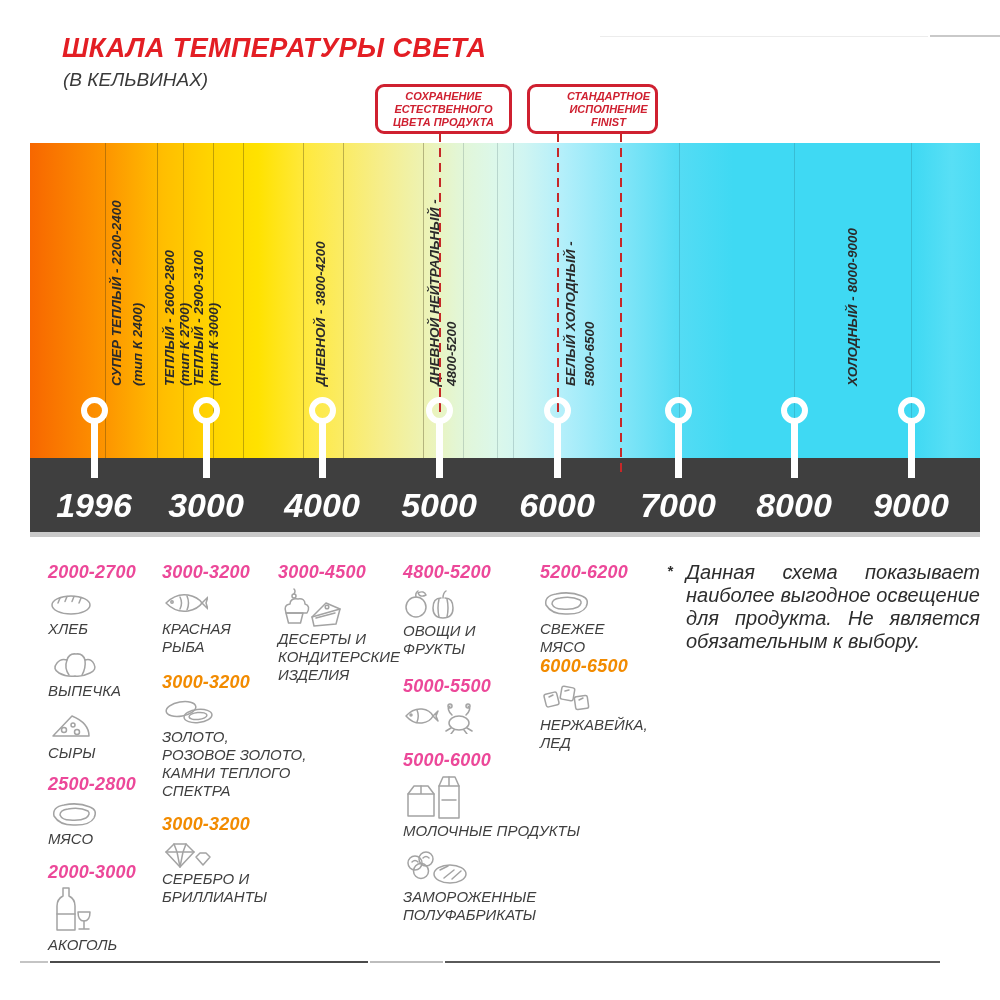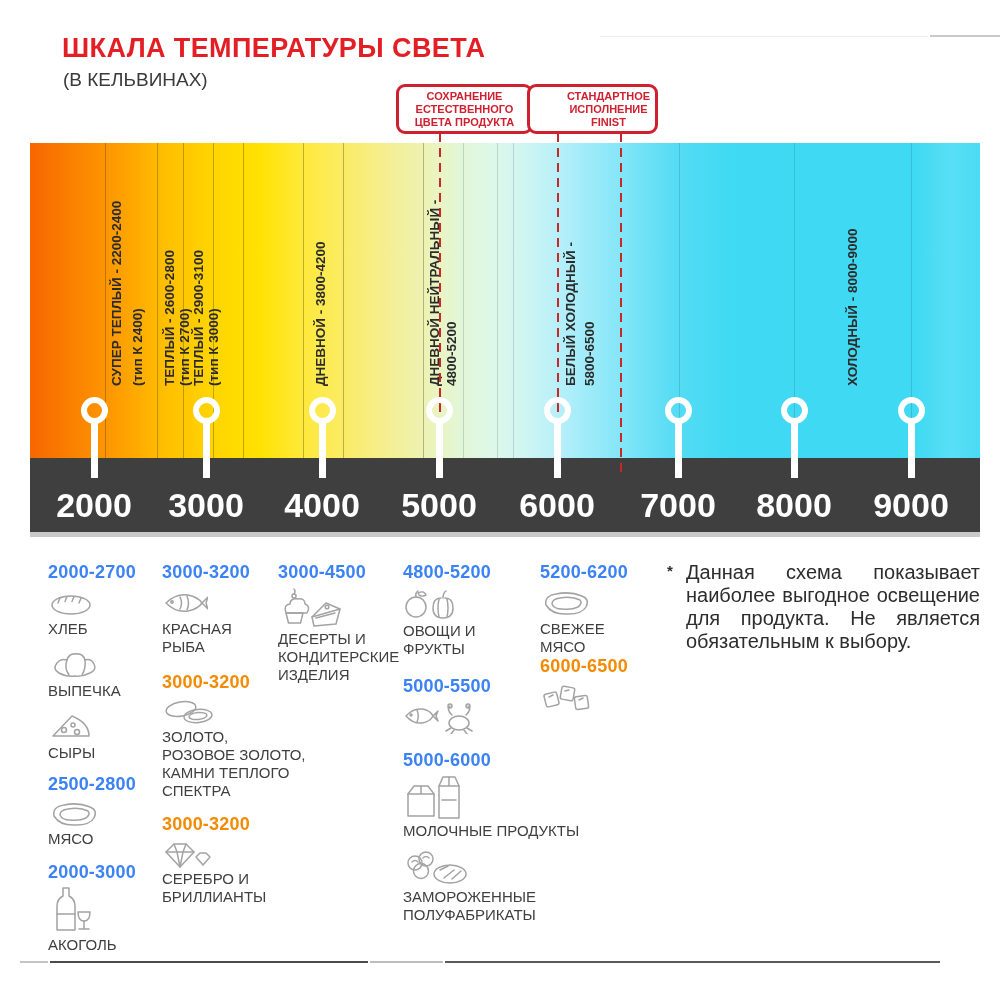--- a/index.html
+++ b/index.html
@@ -1,28 +1,28 @@
 <!DOCTYPE html>
 <html><head>
 <meta charset="utf-8">
 <style>
   html,body{margin:0;padding:0;background:#ffffff;}
   .page{position:relative;width:1000px;height:1000px;background:#ffffff;overflow:hidden;
-        font-family:"Liberation Sans","DejaVu Sans",sans-serif;}
+        font-family:"Liberation Sans","DejaVu Sans",sans-serif;font-style:italic;}
 
   .title{position:absolute;left:62px;top:33px;font-size:27px;font-weight:bold;color:#e31e24;letter-spacing:.4px;}
   .subtitle{position:absolute;left:63px;top:69px;font-size:19px;color:#3a3a3a;}
 
   .artifact{position:absolute;}
 
   .callout{position:absolute;border:3px solid #cf2030;border-radius:9px;background:#fff;color:#cf2030;
            font-weight:bold;font-size:11px;line-height:13px;text-align:center;display:flex;flex-direction:column;
            justify-content:center;padding:4px 2px;box-sizing:border-box;z-index:6;}
   .callout span{display:block;}
-  .co1{left:396px;top:84px;width:137px;height:50px;}
+  .co1{left:375px;top:84px;width:137px;height:50px;}
   .co2{left:527px;top:84px;width:131px;height:50px;padding-left:34px;}
 
   .gradient{position:absolute;left:30px;top:143px;width:950px;height:315px;z-index:1;
     background:linear-gradient(90deg,
       #f76700 0%, #fd9500 8%, #ffbe00 14%, #ffd400 19%, #ffe200 24%, #ffe93e 29%,
       #f6ee8c 37%, #ecf3b8 42%, #e3f6d5 45%, #dcf8ea 49%, #d0f5f2 52%, #b4effa 56%,
       #85e6f8 62%, #55dcf4 68%, #3fd9f3 74%, #3fd9f3 93%, #58dff5 97%, #4adbf4 100%);}
   .vline{position:absolute;top:143px;height:315px;width:1px;background:rgba(60,50,15,.32);z-index:2;}
   .vline.faint{background:rgba(30,60,70,.18);}
 
@@ -43,21 +43,21 @@
   .darkbar{position:absolute;left:30px;top:458px;width:950px;height:74px;background:#3f3f3f;z-index:2;}
   .lightstrip{position:absolute;left:30px;top:532px;width:950px;height:5px;background:#c9c9c9;z-index:2;}
 
   .pin-ring{position:absolute;top:397px;width:15px;height:15px;border:6px solid #ffffff;border-radius:50%;z-index:4;}
   .pin-stem{position:absolute;top:422px;width:7px;height:56px;background:#ffffff;z-index:4;}
 
   .tick{position:absolute;top:486px;width:120px;text-align:center;color:#ffffff;font-size:34px;
         font-weight:bold;z-index:3;line-height:38px;}
 
   .pcol{position:absolute;top:562px;z-index:1;}
-  .range{font-size:18px;font-weight:bold;color:#3b82f6;line-height:20px;letter-spacing:.2px;}
+  .range{font-size:18px;font-weight:bold;color:#ec4899;line-height:20px;letter-spacing:.2px;}
   .range.orange{color:#f28b00;}
   .plabel{font-size:15px;line-height:18px;color:#3f3f3f;white-space:pre-line;margin-top:2px;}
   .picon{display:block;}
   .picon svg{display:block;stroke:#a3a3a3;fill:none;stroke-width:1.5;stroke-linecap:round;stroke-linejoin:round;}
   .mt4{margin-top:4px}.mt6{margin-top:6px}.mt8{margin-top:8px}.mt10{margin-top:10px}
   .mt12{margin-top:12px}.mt14{margin-top:14px}.mt16{margin-top:16px}.mt18{margin-top:18px}.mt20{}
 
   .note-star{position:absolute;left:667px;top:562px;font-size:15px;font-weight:bold;color:#2d2d2d;}
   .note-text{position:absolute;left:686px;top:561px;width:294px;font-size:20px;line-height:23px;
              color:#2d2d2d;text-align:justify;}
@@ -147,21 +147,21 @@
   <div class="pin-stem" style="left:436px"></div>
   <div class="pin-ring" style="left:544px"></div>
   <div class="pin-stem" style="left:554px"></div>
   <div class="pin-ring" style="left:665px"></div>
   <div class="pin-stem" style="left:675px"></div>
   <div class="pin-ring" style="left:781px"></div>
   <div class="pin-stem" style="left:791px"></div>
   <div class="pin-ring" style="left:898px"></div>
   <div class="pin-stem" style="left:908px"></div>
 
-  <div class="tick" style="left:34px">2000</div>
+  <div class="tick" style="left:34px">1996</div>
   <div class="tick" style="left:146px">3000</div>
   <div class="tick" style="left:262px">4000</div>
   <div class="tick" style="left:379px">5000</div>
   <div class="tick" style="left:497px">6000</div>
   <div class="tick" style="left:618px">7000</div>
   <div class="tick" style="left:734px">8000</div>
   <div class="tick" style="left:851px">9000</div>
 
   <div class="pcol" style="left:48px;width:112px;">
     <div class="range">2000-2700</div>
@@ -328,20 +328,22 @@
 МЯСО</div>
     <div class="range orange mt20">6000-6500</div>
     <span class="picon mt8">
       <svg width="54" height="30" viewBox="0 0 54 30">
           <rect x="5" y="9" width="13" height="13" rx="2" transform="rotate(-14 11.5 15.5)"></rect>
           <rect x="21" y="3" width="13" height="13" rx="2" transform="rotate(10 27.5 9.5)"></rect>
           <rect x="35" y="12" width="13" height="13" rx="2" transform="rotate(-8 41.5 18.5)"></rect>
           <path d="M9 13 l4 -2 M25 7 l4 -1 M39 16 l4 -2"></path>
         </svg>
     </span>
+    <div class="plabel">НЕРЖАВЕЙКА,
+ЛЕД</div>
   </div>
 
   <div class="note-star">*</div>
   <div class="note-text">Данная схема показывает наиболее выгодное освещение для продукта. Не является обязательным к выбору.</div>
 
   <div class="artifact" style="left:20px;top:961px;width:28px;height:2px;background:#c4c4c4;"></div>
   <div class="artifact" style="left:50px;top:961px;width:318px;height:2px;background:#4b4b4b;"></div>
   <div class="artifact" style="left:370px;top:961px;width:73px;height:2px;background:#bdbdbd;"></div>
   <div class="artifact" style="left:445px;top:961px;width:495px;height:2px;background:#5a5a5a;"></div>
 

